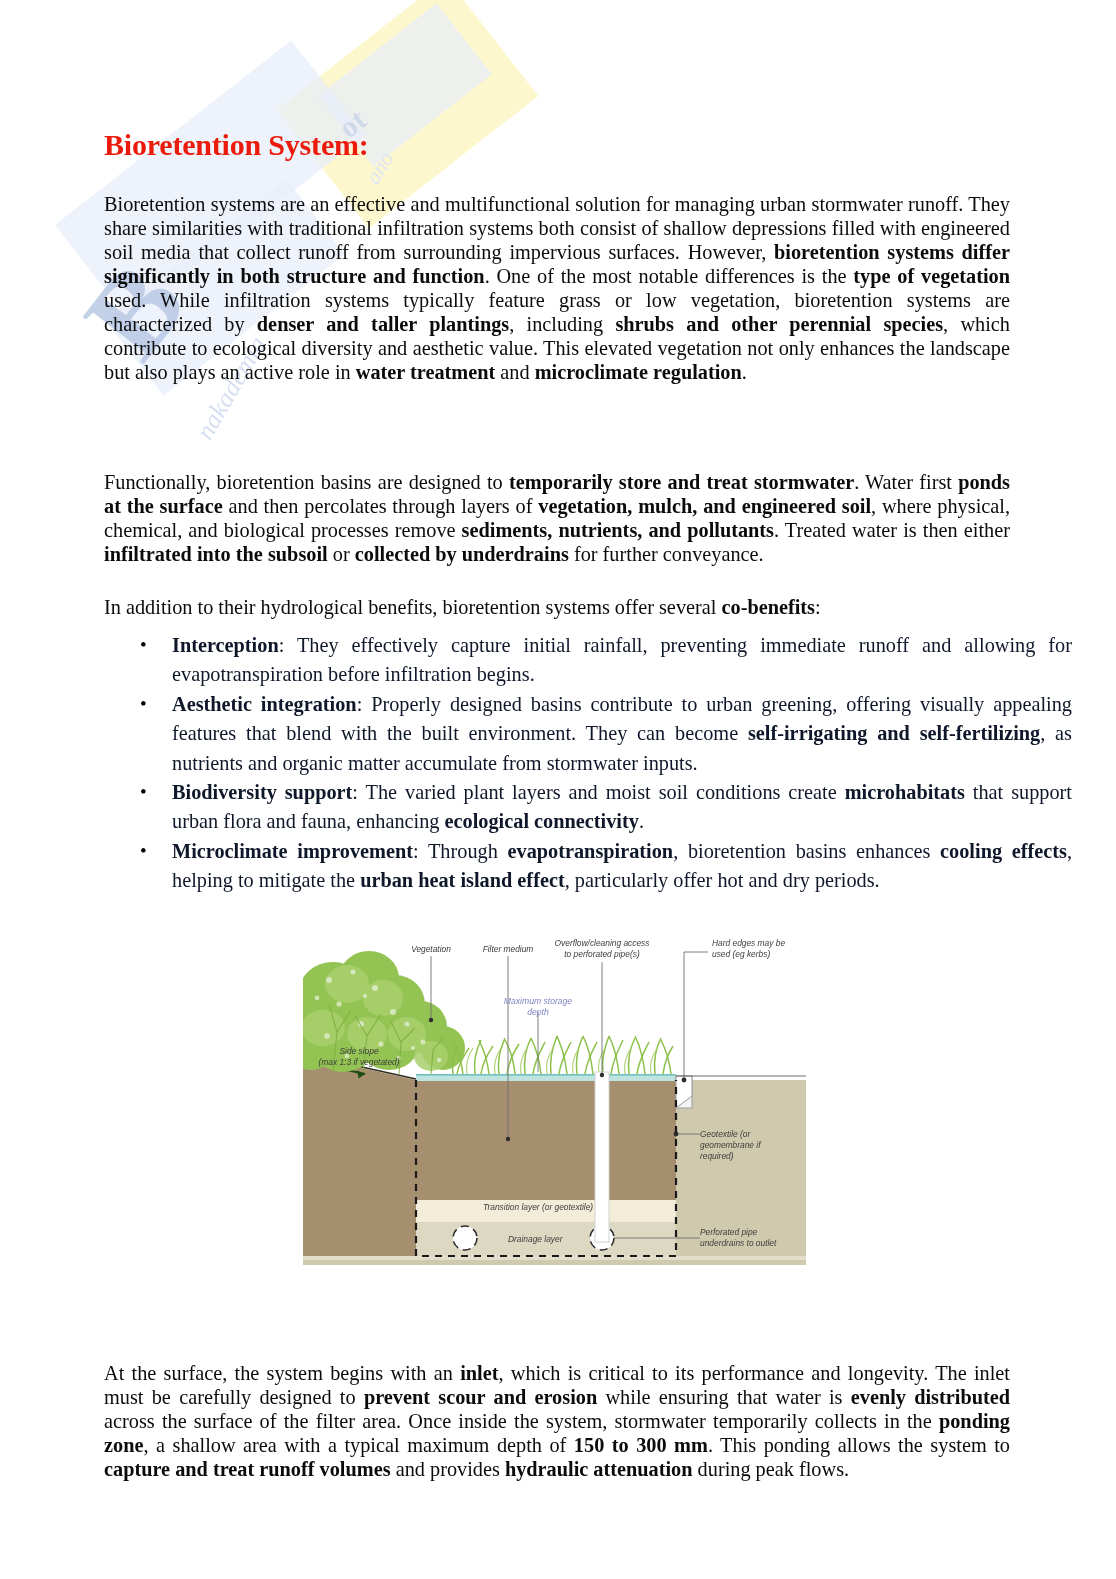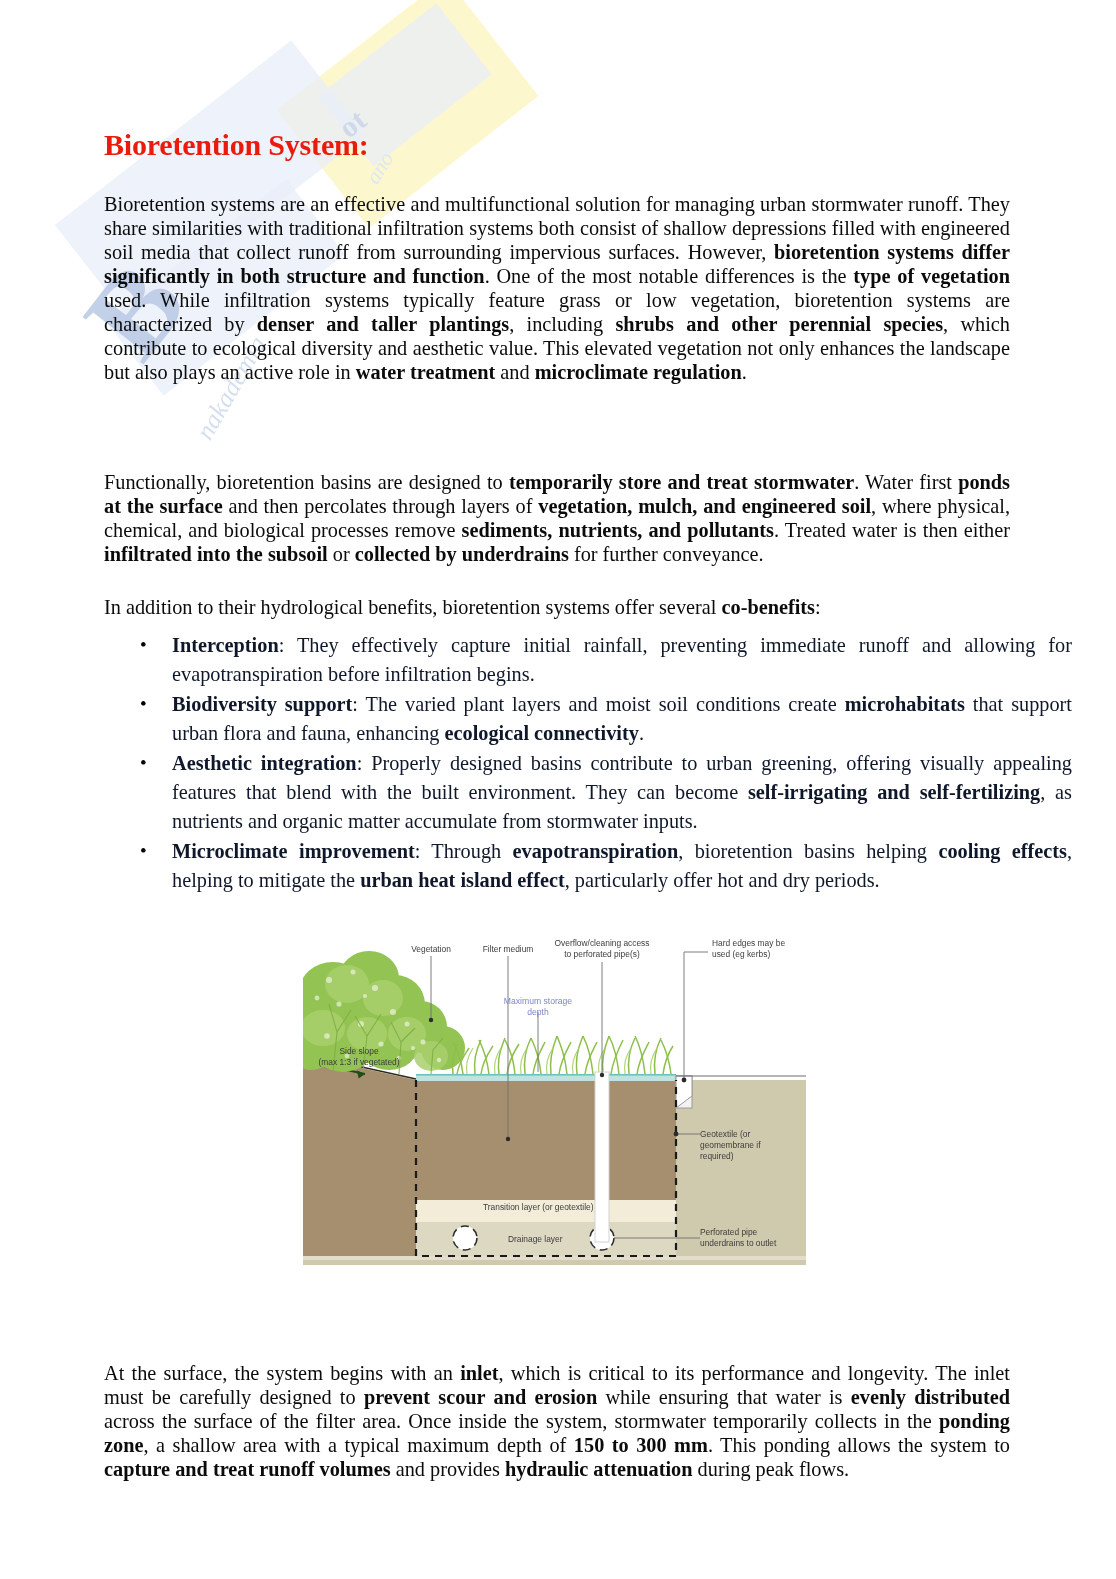--- a/index.html
+++ b/index.html
@@ -146,20 +146,21 @@
 
   
   #figure {
     position: absolute;
     left: 303px;
     top: 932px;
     width: 503px;
     height: 333px;
     background: #ffffff;
     z-index: 3;
+    font-style: italic;
   }
   #fig-svg { display: block; }
 </style>
 </head>
 <body>
 
 <div id="page">
 
   <div id="watermark-layer">
     <div class="wm-yellow"></div>
@@ -177,23 +178,23 @@
     <h1 class="doc-title">Bioretention System:</h1>
 
     <p class="para" id="p1"><span>Bioretention systems are an effective and multifunctional solution for managing urban stormwater runoff. They share similarities with traditional infiltration systems both consist of shallow depressions filled with engineered soil media that collect runoff from surrounding impervious surfaces. However, </span><b>bioretention systems differ significantly in both structure and function</b><span>. One of the most notable differences is the </span><b>type of vegetation</b><span> used. While infiltration systems typically feature grass or low vegetation, bioretention systems are characterized by </span><b>denser and taller plantings</b><span>, including </span><b>shrubs and other perennial species</b><span>, which contribute to ecological diversity and aesthetic value. This elevated vegetation not only enhances the landscape but also plays an active role in </span><b>water treatment</b><span> and </span><b>microclimate regulation</b><span>.</span></p>
 
     <p class="para" id="p2"><span>Functionally, bioretention basins are designed to </span><b>temporarily store and treat stormwater</b><span>. Water first </span><b>ponds at the surface</b><span> and then percolates through layers of </span><b>vegetation, mulch, and engineered soil</b><span>, where physical, chemical, and biological processes remove </span><b>sediments, nutrients, and pollutants</b><span>. Treated water is then either </span><b>infiltrated into the subsoil</b><span> or </span><b>collected by underdrains</b><span> for further conveyance.</span></p>
 
     <p class="para" id="p3"><span>In addition to their hydrological benefits, bioretention systems offer several </span><b>co-benefits</b><span>:</span></p>
 
     <ul class="benefits">
       <li><b>Interception</b><span>: They effectively capture initial rainfall, preventing immediate runoff and allowing for evapotranspiration before infiltration begins.</span></li>
+      <li><b>Aesthetic integration</b><span>: Properly designed basins contribute to urban greening, offering visually appealing features that blend with the built environment. They can become </span><b>self-irrigating and self-fertilizing</b><span>, as nutrients and organic matter accumulate from stormwater inputs.</span></li>
       <li><b>Biodiversity support</b><span>: The varied plant layers and moist soil conditions create </span><b>microhabitats</b><span> that support urban flora and fauna, enhancing </span><b>ecological connectivity</b><span>.</span></li>
-      <li><b>Aesthetic integration</b><span>: Properly designed basins contribute to urban greening, offering visually appealing features that blend with the built environment. They can become </span><b>self-irrigating and self-fertilizing</b><span>, as nutrients and organic matter accumulate from stormwater inputs.</span></li>
-      <li><b>Microclimate improvement</b><span>: Through </span><b>evapotranspiration</b><span>, bioretention basins helping </span><b>cooling effects</b><span>, helping to mitigate the </span><b>urban heat island effect</b><span>, particularly offer hot and dry periods.</span></li>
+      <li><b>Microclimate improvement</b><span>: Through </span><b>evapotranspiration</b><span>, bioretention basins enhances </span><b>cooling effects</b><span>, helping to mitigate the </span><b>urban heat island effect</b><span>, particularly offer hot and dry periods.</span></li>
     </ul>
 
     <div id="figure">
       <svg id="fig-svg" width="503" height="333" viewBox="0 0 503 333" xmlns="http://www.w3.org/2000/svg">
         <defs>
           <clipPath id="veg-clip">
               <rect x="0" y="0" width="503" height="152"></rect>
             </clipPath>
           <clipPath id="fig-clip">
               <rect x="0" y="0" width="503" height="333"></rect>

